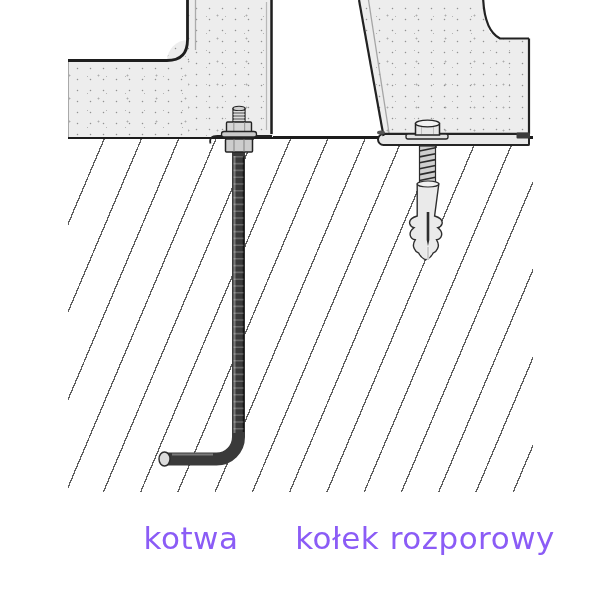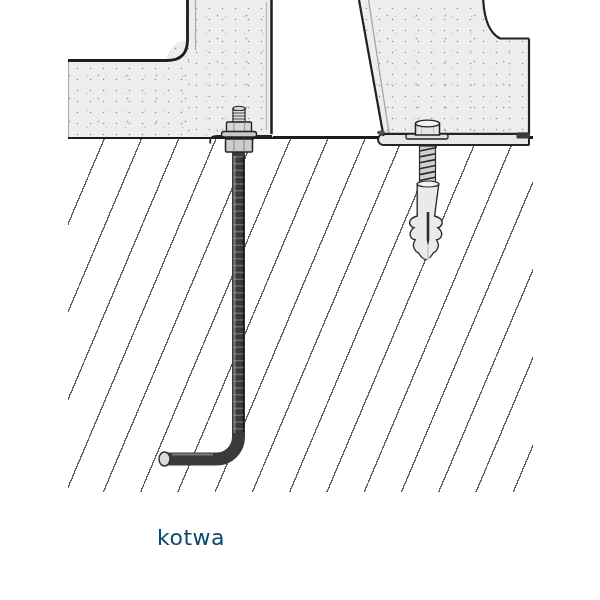--- a/index.html
+++ b/index.html
@@ -28,21 +28,21 @@
   #lf-post{left:188px;top:0px;width:85px;height:137px;}
   #lf-fillet{left:167px;top:40px;width:22px;height:21px;border-top-left-radius:22px;}
   
   #rf-body{left:358px;top:0px;width:172px;height:137px;
     clip-path:polygon(1.5px 0px,125px 0px,127px 20px,132px 33px,141px 38px,
                       172px 40px,172px 137px,26px 137px);}
   #rf-plate{left:377px;top:133px;width:153px;height:13px;background:#e8e8e8;
     border:2px solid #242424;border-radius:7px 2px 2px 7px;box-sizing:border-box;}
   #linework{left:0;top:0;width:600px;height:600px;}
   .label{position:absolute;top:521px;height:34px;line-height:34px;text-align:center;
-    font-size:22px;letter-spacing:.5px;color:#0c4a6e;}
+    font-size:31px;letter-spacing:.5px;color:#8b5cf6;}
   #label-left{left:101px;width:180px;}
   #label-right{left:275px;width:300px;}
 </style>
 </head>
 <body>
 
 <div id="stage">
 
   <div id="ground-hatch" class="abs"></div>
   <div id="ground-line" class="abs"></div>
@@ -131,13 +131,14 @@
                q1,-5 -7.5,-7.5 L438.8,184 Z" fill="#eaeaea" stroke="#2e2e2e" stroke-width="1.4"></path>
       <ellipse cx="428" cy="184" rx="10.8" ry="3" fill="#f1f1f1" stroke="#2e2e2e" stroke-width="1.2"></ellipse>
       <path d="M428,212 V240" stroke="#2e2e2e" stroke-width="2.6"></path>
       <path d="M426.7,240 L429.3,240 L428,246 Z" fill="#2e2e2e"></path>
       <path d="M428,247 V260" stroke="#ffffff" stroke-width="2.4"></path>
       <path d="M428,247 V260" stroke="#8a8a8a" stroke-width="0.9"></path>
     </g>
   </svg>
 
   <div id="label-left" class="label">kotwa</div>
+  <div id="label-right" class="label">kołek rozporowy</div>
 </div>
 
 </body></html>

